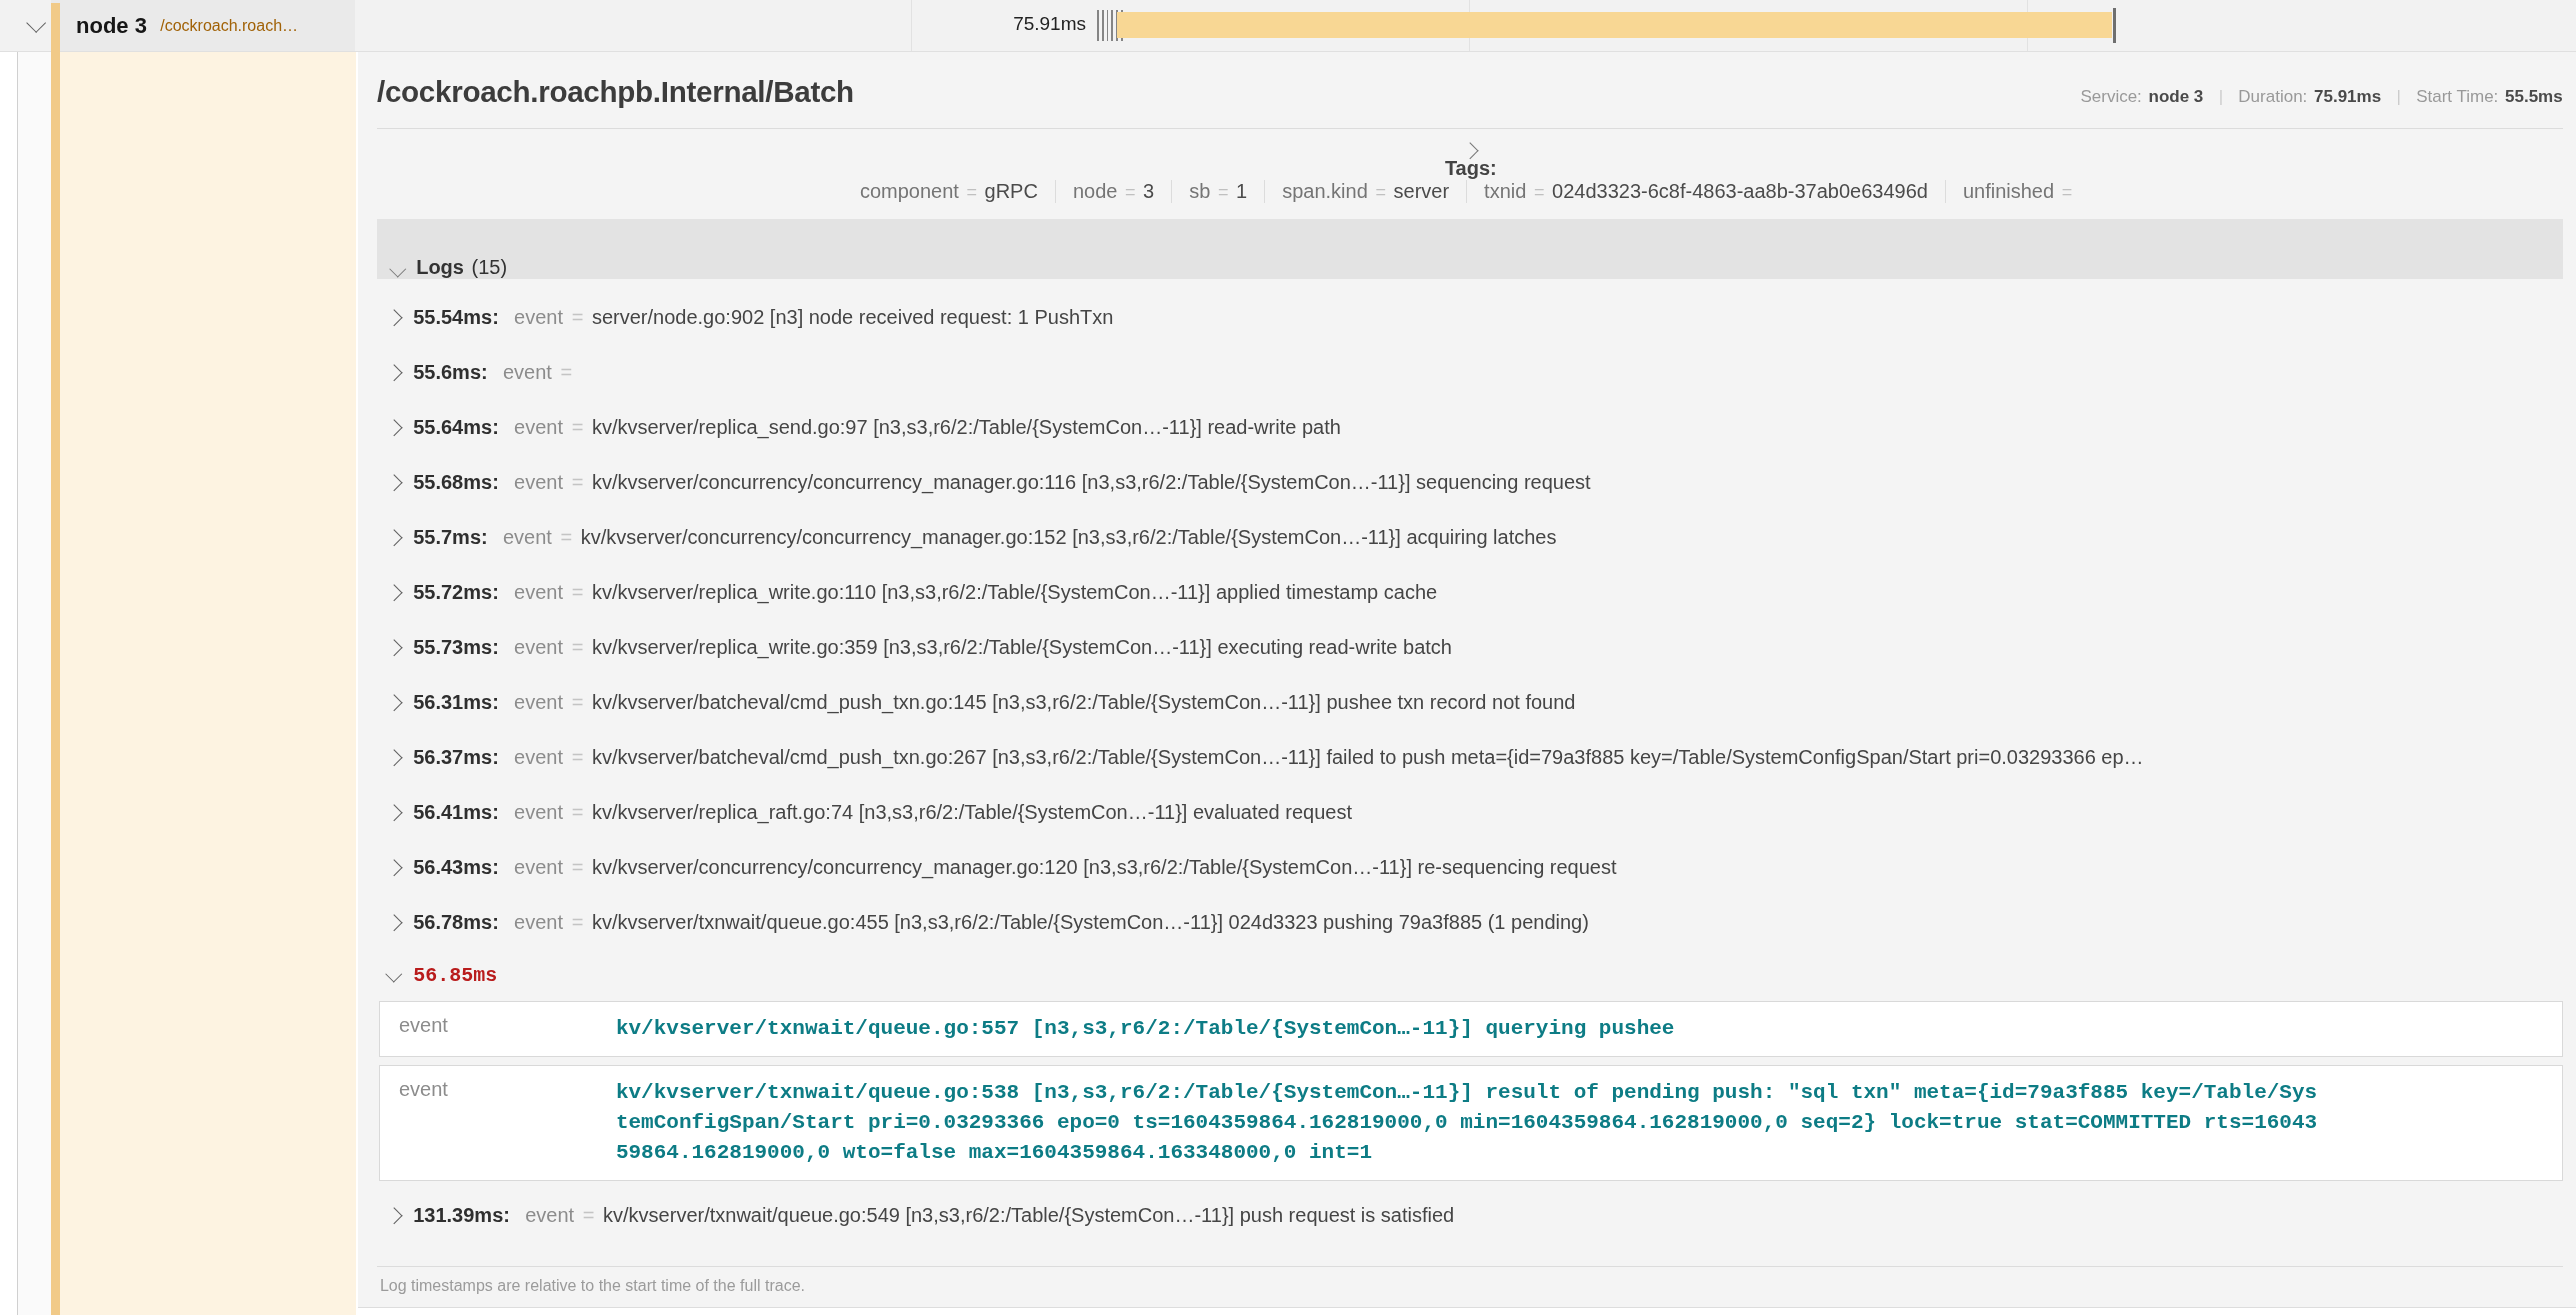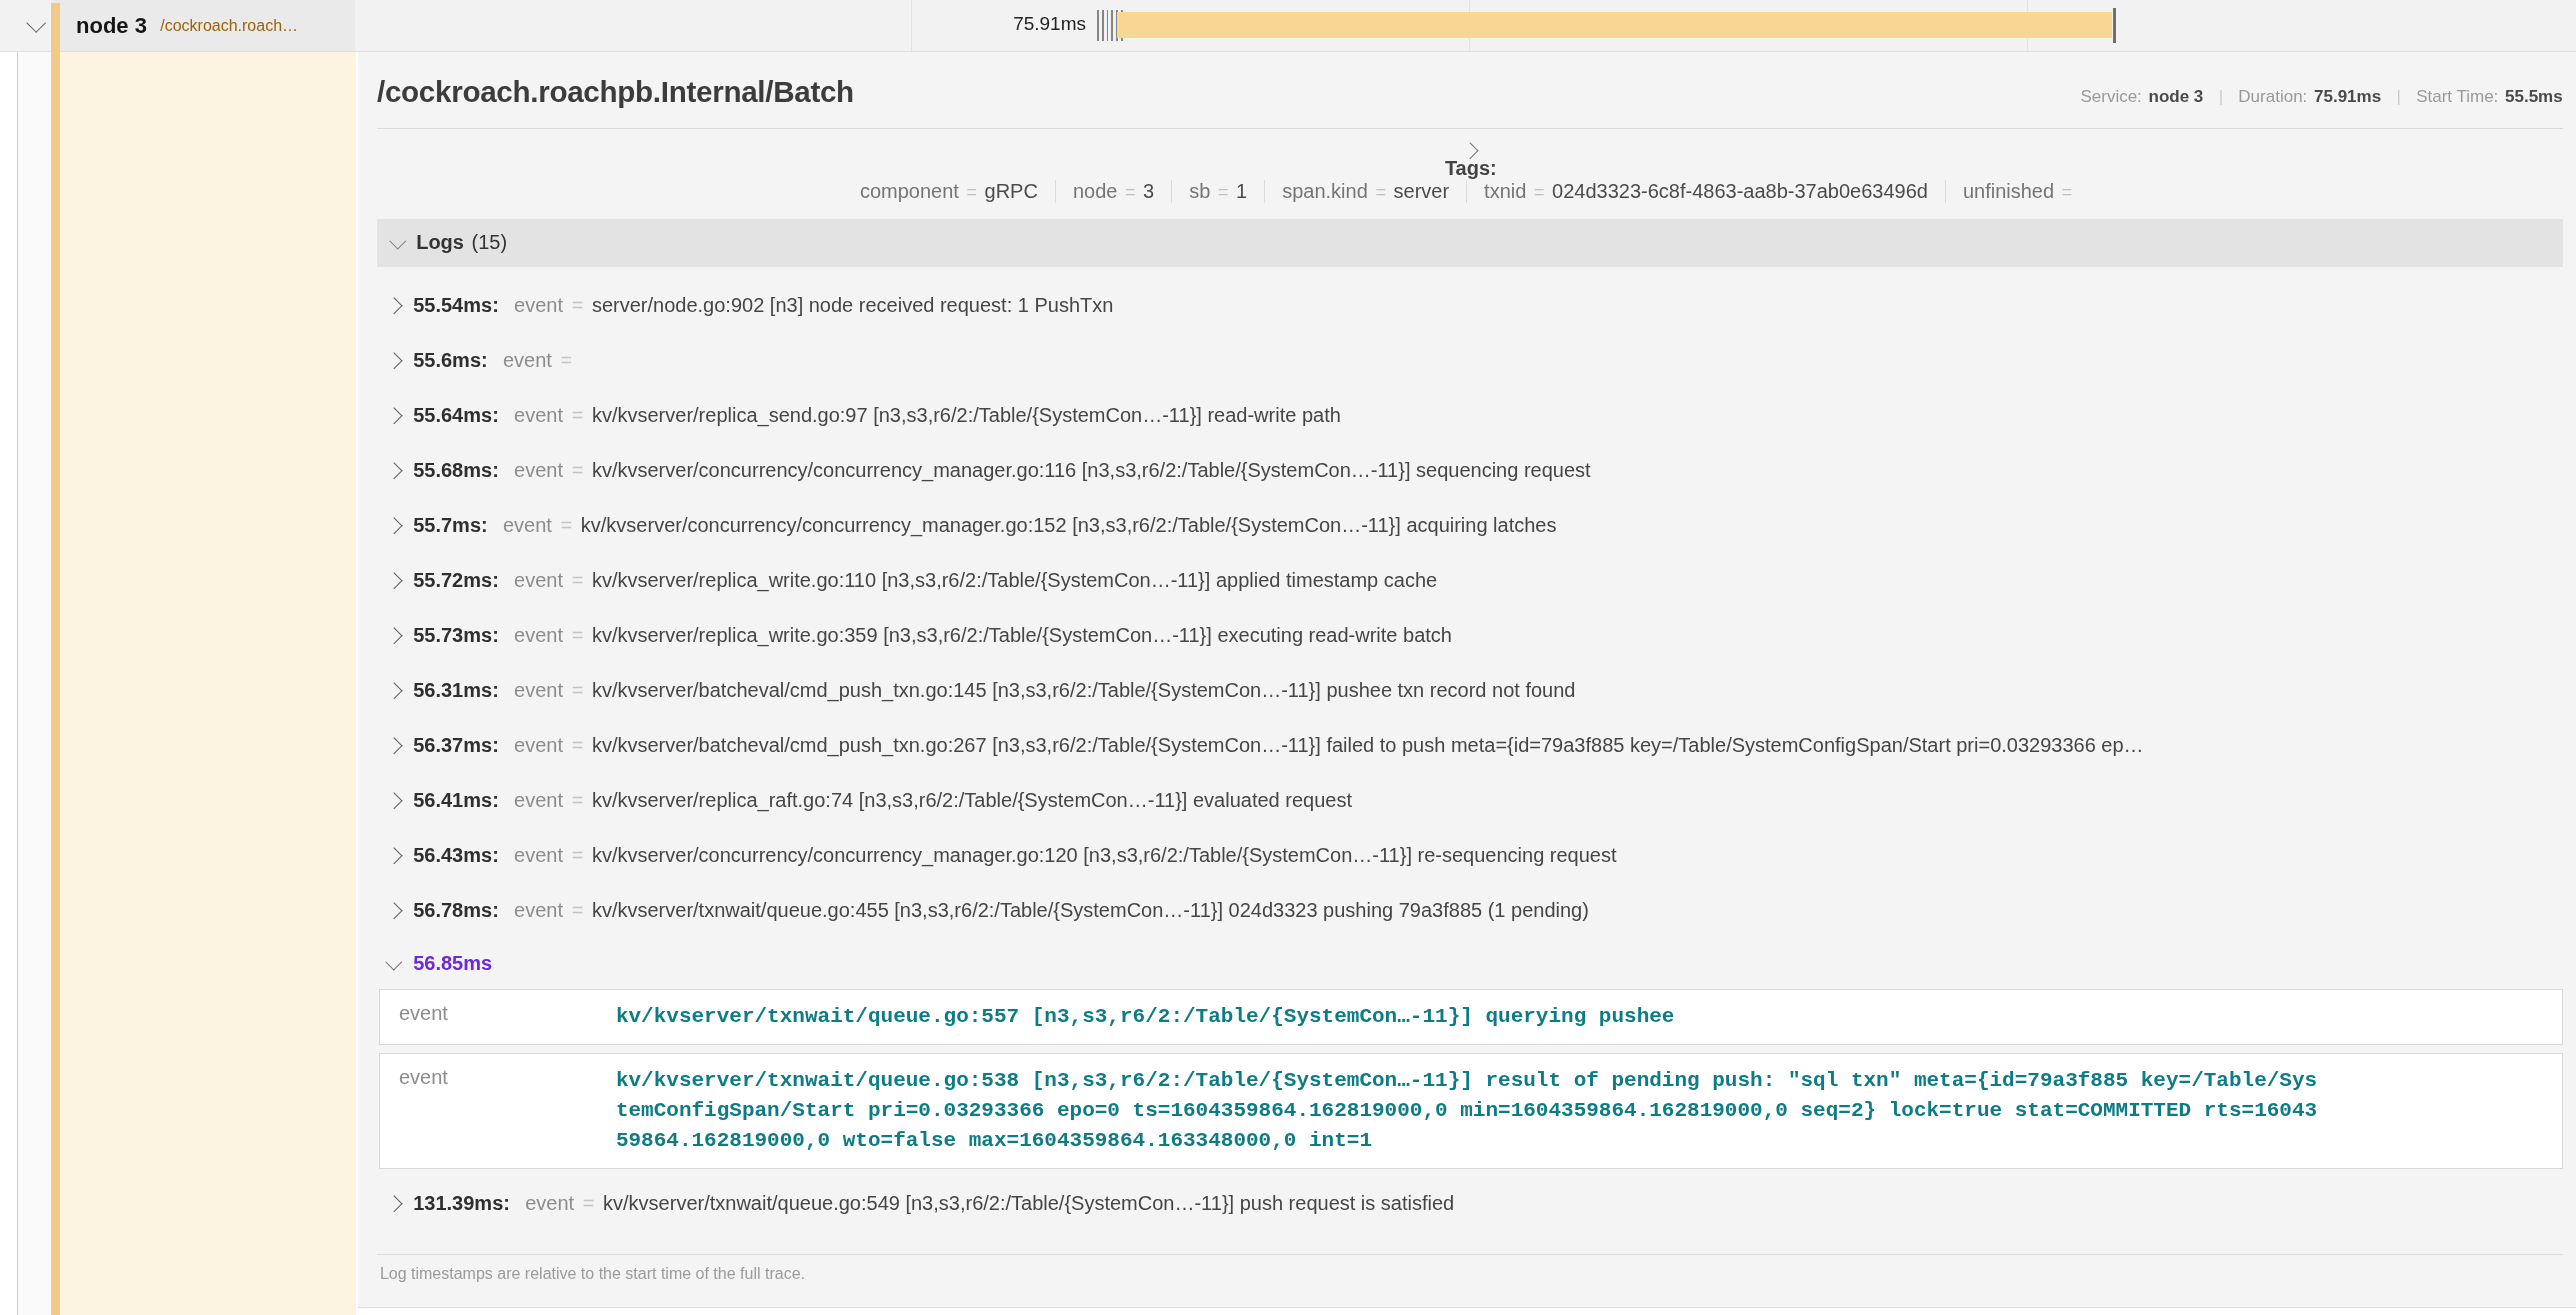--- a/index.html
+++ b/index.html
@@ -41,31 +41,31 @@
   .hr{height:1px;background:#dcdcdc;}
 
   .tags-row{display:flex;align-items:center;padding:16px 0 10.5px;font-size:20px;cursor:pointer;flex-direction:column;}
   .tags-label{font-weight:bold;color:#434343;margin:0 11.4px 0 13.3px;}
   .tag-item{display:flex;align-items:baseline;padding:0 17px;}
   .tag-item + .tag-item{border-left:1px solid #dcdcdc;}
   .tag-key{color:#757575;}
   .tag-eq{color:#c0c0c0;margin:0 7.6px;font-size:18px;}
   .tag-val{color:#4b4b4b;white-space:nowrap;}
 
-  .logs-head{height:48px;background:#e3e3e3;display:flex;align-items:center;font-size:20px;
+  .logs-head{height:60px;background:#e3e3e3;display:flex;align-items:flex-end;font-size:20px;
              color:#333;padding-left:15.3px;margin-top:5.7px;cursor:pointer;}
   .logs-title{font-weight:bold;margin:0 7.6px 0 12.4px;}
   .log-list{margin-top:11.4px;}
   .log-row{height:55px;display:flex;align-items:center;font-size:20px;padding-left:11.4px;cursor:pointer;}
   .lr-time{font-weight:bold;color:#2f2f2f;margin:0 15.3px 0 13.3px;white-space:nowrap;}
   .lr-field{color:#8c8c8c;}
   .lr-eq{color:#c4c4c4;margin:0 8.6px;}
   .lr-text{color:#454545;white-space:nowrap;overflow:hidden;}
   .group-head{height:51px;display:flex;align-items:center;font-size:20px;padding-left:11.4px;cursor:pointer;}
-  .gh-time{font-weight:bold;color:#6d28d9;margin-left:13.3px;}
+  .gh-time{font-weight:bold;color:#b91c1c;margin-left:13.3px;font-family:Liberation Mono, monospace;}
   .kv-box{background:#fff;border:1px solid #d9d9d9;margin:0 0 7.6px 1.9px;display:flex;padding:12.4px 0;}
   .kv-label{width:217px;padding-left:19px;font-size:20px;color:#8c8c8c;flex:none;}
   .kv-val{font-family:"Liberation Mono","DejaVu Sans Mono",monospace;font-size:21px;
           line-height:29.6px;font-weight:bold;color:#0d7c85;white-space:pre;overflow:hidden;}
   .logs-footer{margin-top:23px;border-top:1px solid #dcdcdc;padding:9.5px 0 0 2.9px;
                font-size:16px;color:#9b9b9b;}
 
   
   .chev{display:inline-block;width:10.5px;height:10.5px;border-right:1.9px solid #5f5f5f;
         border-bottom:1.9px solid #5f5f5f;flex:none;}

